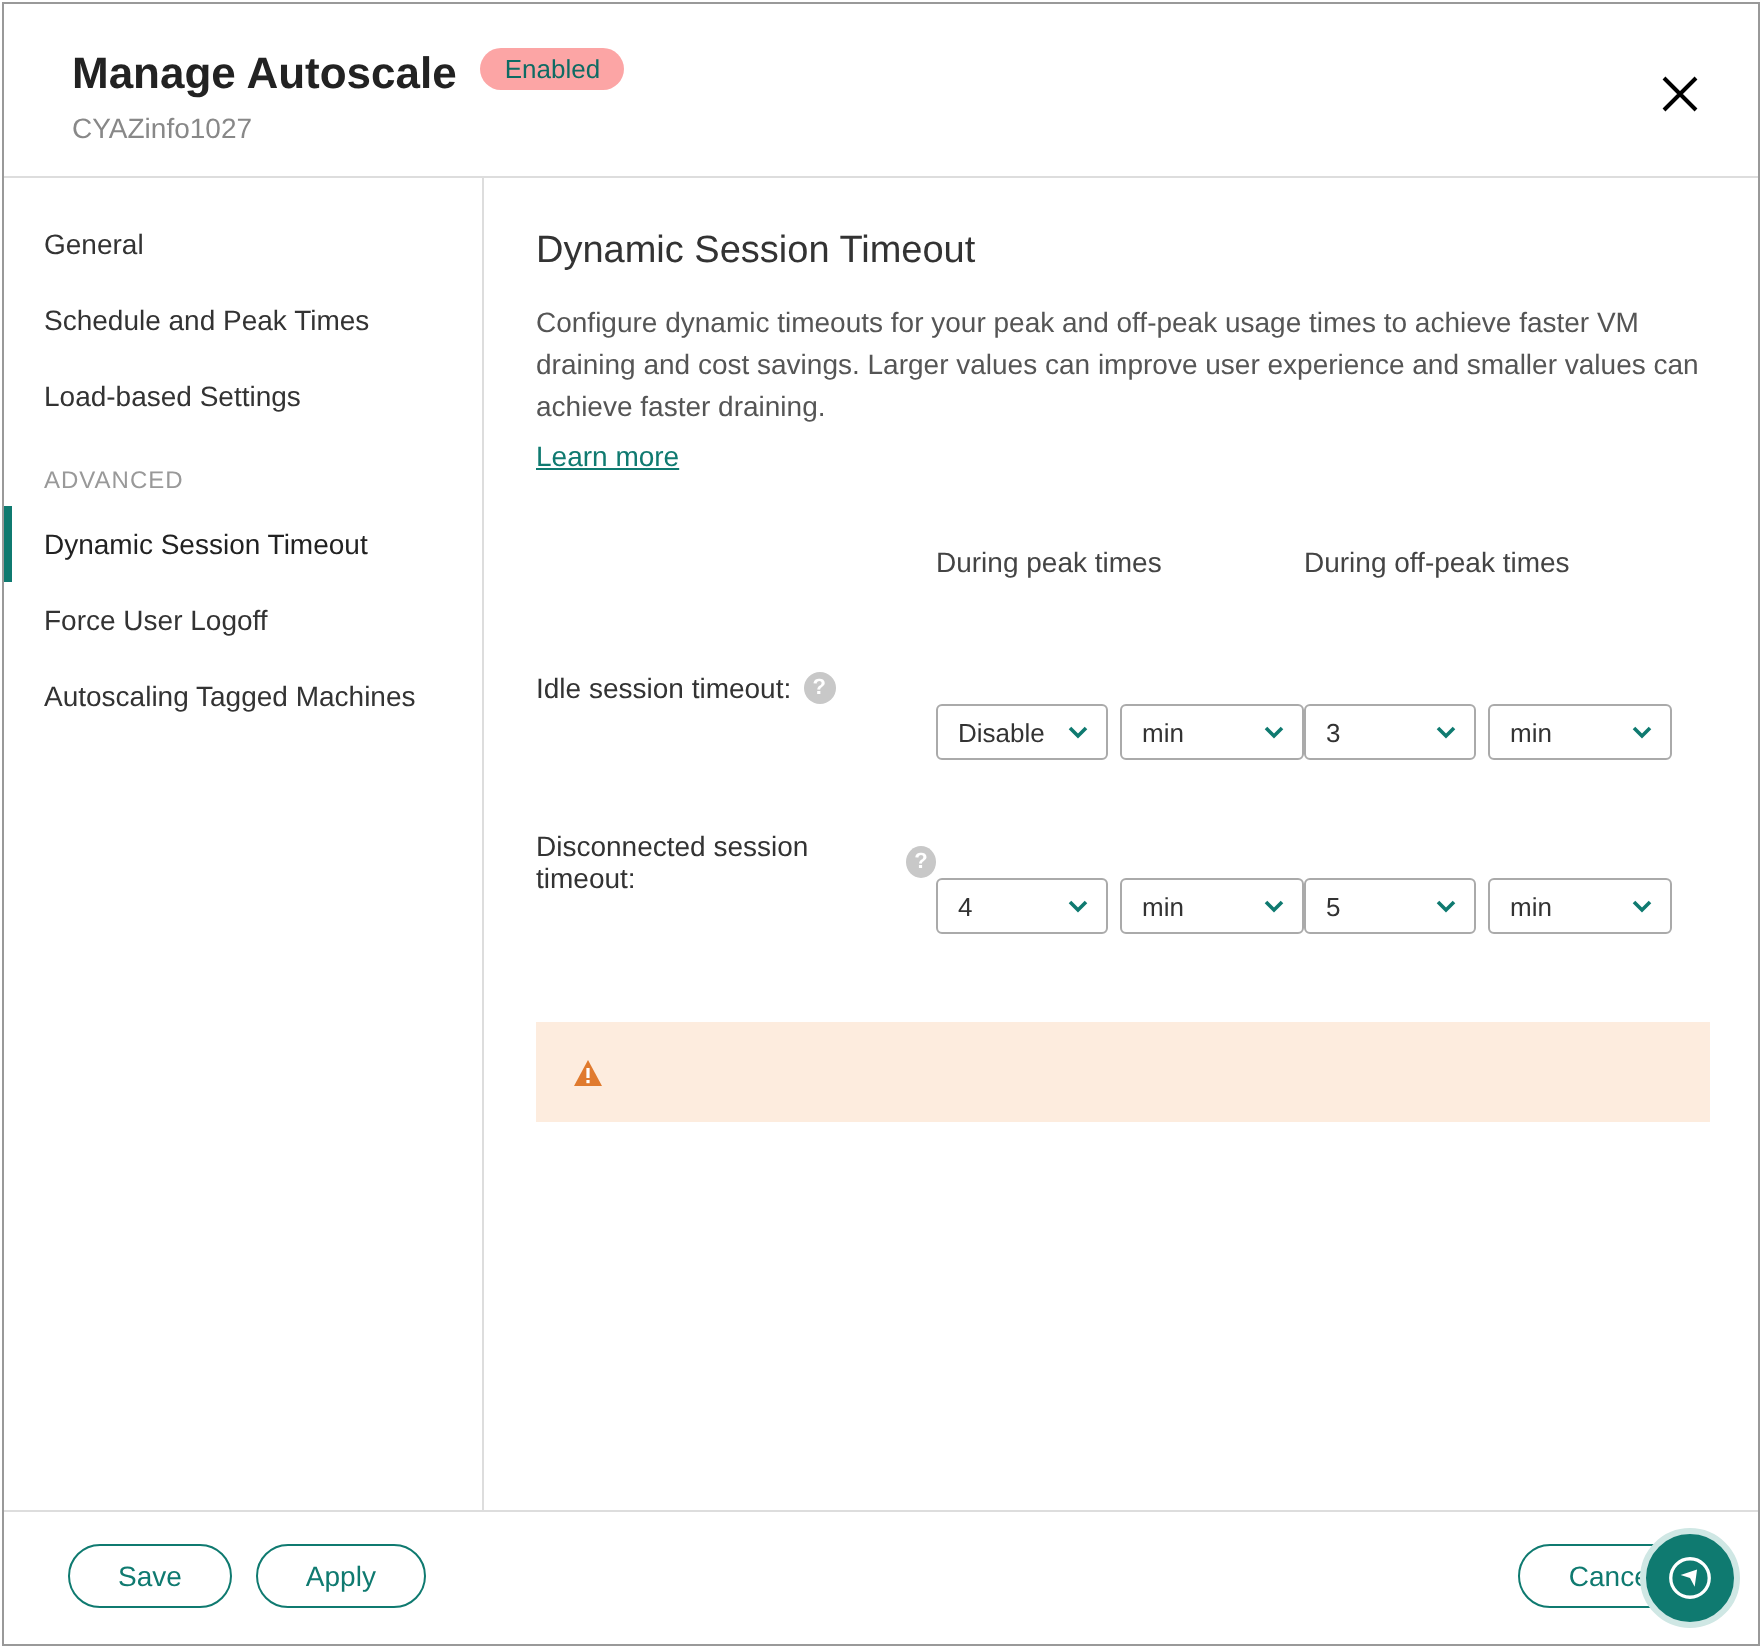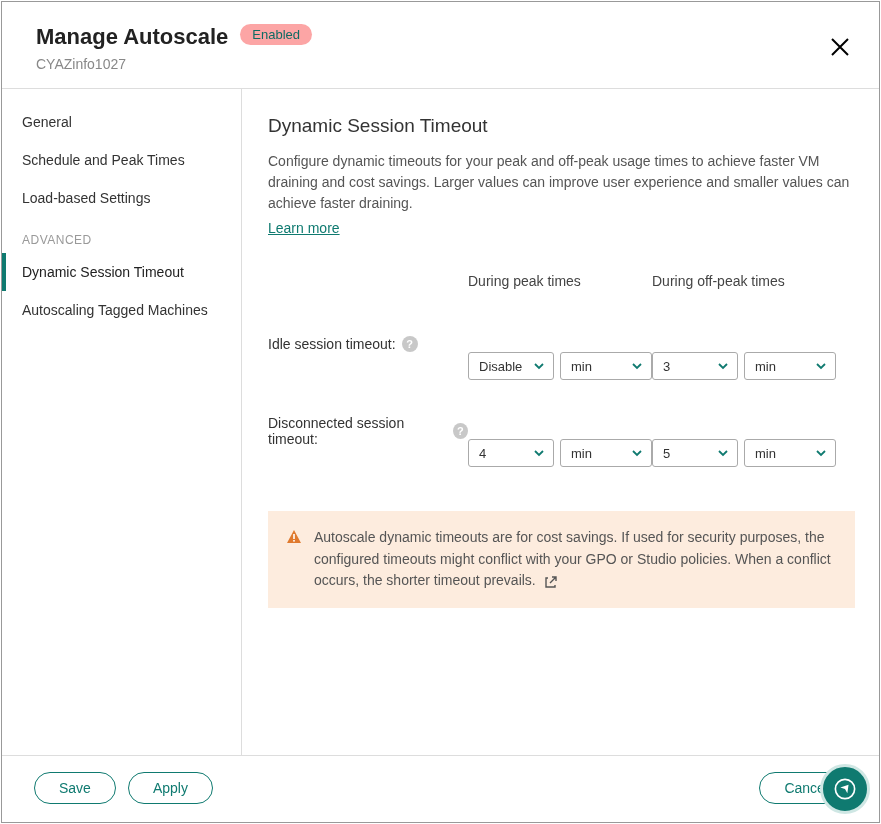--- a/index.html
+++ b/index.html
@@ -242,20 +242,21 @@
   </div>
 
   <div class="body">
 
     <div class="sidebar">
       <div class="nav-item">General</div>
       <div class="nav-item">Schedule and Peak Times</div>
       <div class="nav-item">Load-based Settings</div>
       <div class="nav-section">ADVANCED</div>
       <div class="nav-item active">Dynamic Session Timeout</div>
+      <div class="nav-item">Force User Logoff</div>
       <div class="nav-item">Autoscaling Tagged Machines</div>
     </div>
 
     <div class="content">
       <div class="section-title">Dynamic Session Timeout</div>
       <div class="section-desc">
         <span>Configure dynamic timeouts for your peak and off-peak usage times to achieve faster VM draining and cost savings. Larger values can improve user experience and smaller values can achieve faster draining.</span>
         <br>
         <a class="learn-more">Learn more</a>
       </div>
@@ -332,26 +333,20 @@
           </div>
         </div>
       </div>
 
       <div class="alert">
         <svg class="alert-icon" viewBox="0 0 16 16">
           <path d="M8 1 L15 14 L1 14 Z" fill="#e07a2e"></path>
           <rect x="7.2" y="5" width="1.6" height="5" fill="#fff"></rect>
           <rect x="7.2" y="11" width="1.6" height="1.6" fill="#fff"></rect>
         </svg>
-        <div class="alert-text">
-          <span>Autoscale dynamic timeouts are for cost savings. If used for security purposes, the configured timeouts might conflict with your GPO or Studio policies. When a conflict occurs, the shorter timeout prevails.</span>
-          <svg class="ext-icon" viewBox="0 0 14 14">
-            <path d="M4 3 H2 V12 H11 V10 M6 8 L12 2 M8 2 H12 V6" stroke="#555" stroke-width="1.4" fill="none"></path>
-          </svg>
-        </div>
       </div>
 
     </div>
   </div>
 
   <div class="footer">
     <button class="btn">Save</button>
     <button class="btn">Apply</button>
     <div class="spacer"></div>
     <button class="btn">Cancel</button>

